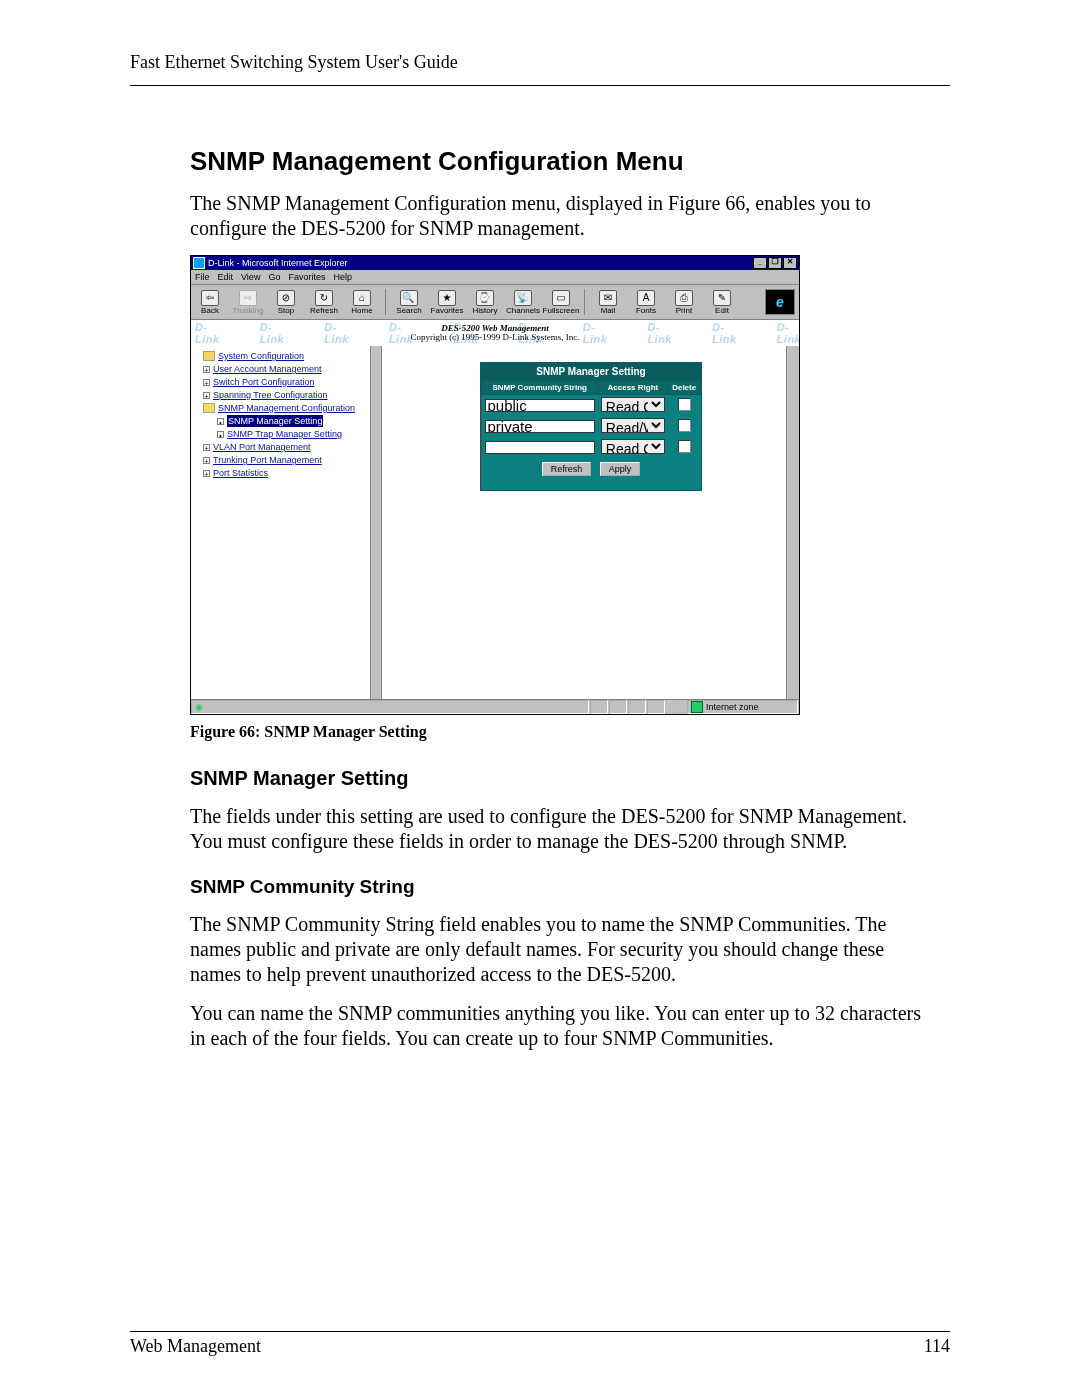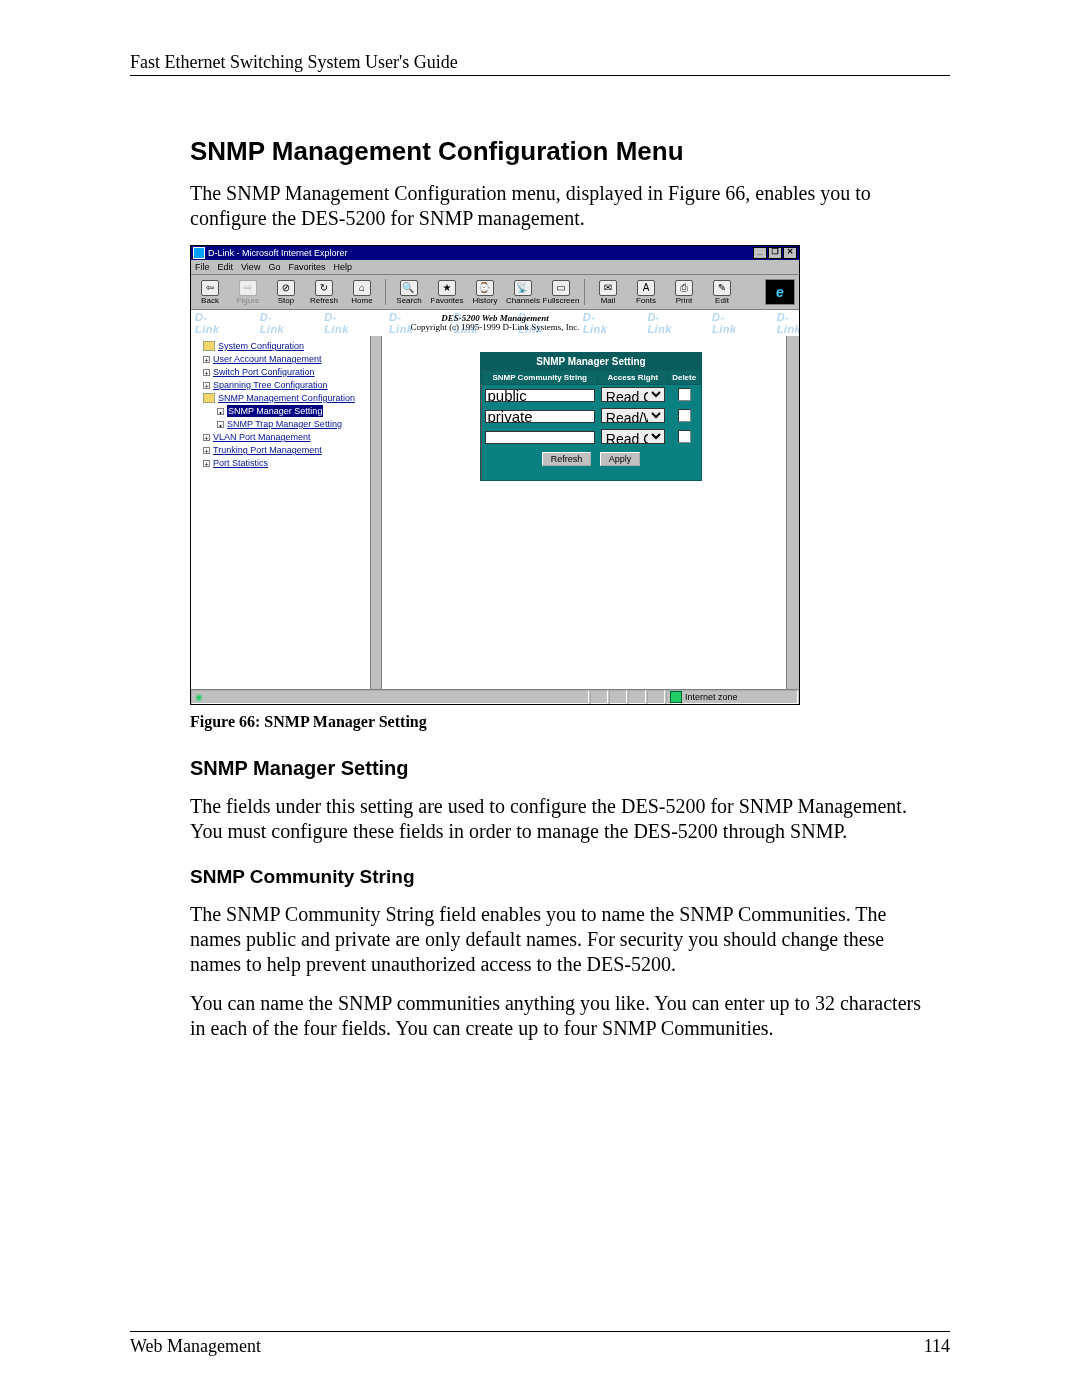--- a/index.html
+++ b/index.html
@@ -11,21 +11,21 @@
   }
   .page {
     width: 1080px;
     min-height: 1397px;
     box-sizing: border-box;
     padding: 52px 130px 40px 130px;
     position: relative;
   }
   .hdr {
     font-size: 18px;
-    padding-bottom: 2px;
+    padding-bottom: 12px;
     border-bottom: 1px solid #000;
     margin-bottom: 60px;
   }
   .sect {
     padding-left: 60px;
   }
   h1 {
     font-family: Arial, Helvetica, sans-serif;
     font-weight: bold;
     font-size: 26px;
@@ -268,21 +268,21 @@
     background:#c0c0c0; border-top:1px solid #808080;
     font-size:9px;
     display:flex; align-items:center;
   }
   .statusbar .cell{
     border:1px inset #fff; height:12px; margin-right:1px;
     padding:0 3px; display:flex; align-items:center;
   }
   .statusbar .cell.wide{ width:390px; }
   .statusbar .cell.sm{ width:10px; }
-  .statusbar .cell.zone{ flex:1; color:#000; }
+  .statusbar .cell.zone{ flex:1; color:#000;margin-left:21px; }
   .zicon{
     width:10px;height:10px;background:#2c6;border:1px solid #063;margin-right:3px;
   }
 
   
   .ftr{
     position:absolute;
     left:130px; right:130px; bottom:40px;
     border-top:1px solid #000;
     padding-top:4px;
@@ -322,21 +322,21 @@
         <span>Help</span>
       </div>
 
       <div class="toolbar">
         <div class="tbtn">
             <span class="ic">⇦</span>
             <span>Back</span>
           </div>
         <div class="tbtn disabled">
             <span class="ic">⇨</span>
-            <span>Figure</span>
+            <span>Trunking</span>
           </div>
         <div class="tbtn">
             <span class="ic">⊘</span>
             <span>Stop</span>
           </div>
         <div class="tbtn">
             <span class="ic">↻</span>
             <span>Refresh</span>
           </div>
         <div class="tbtn">

